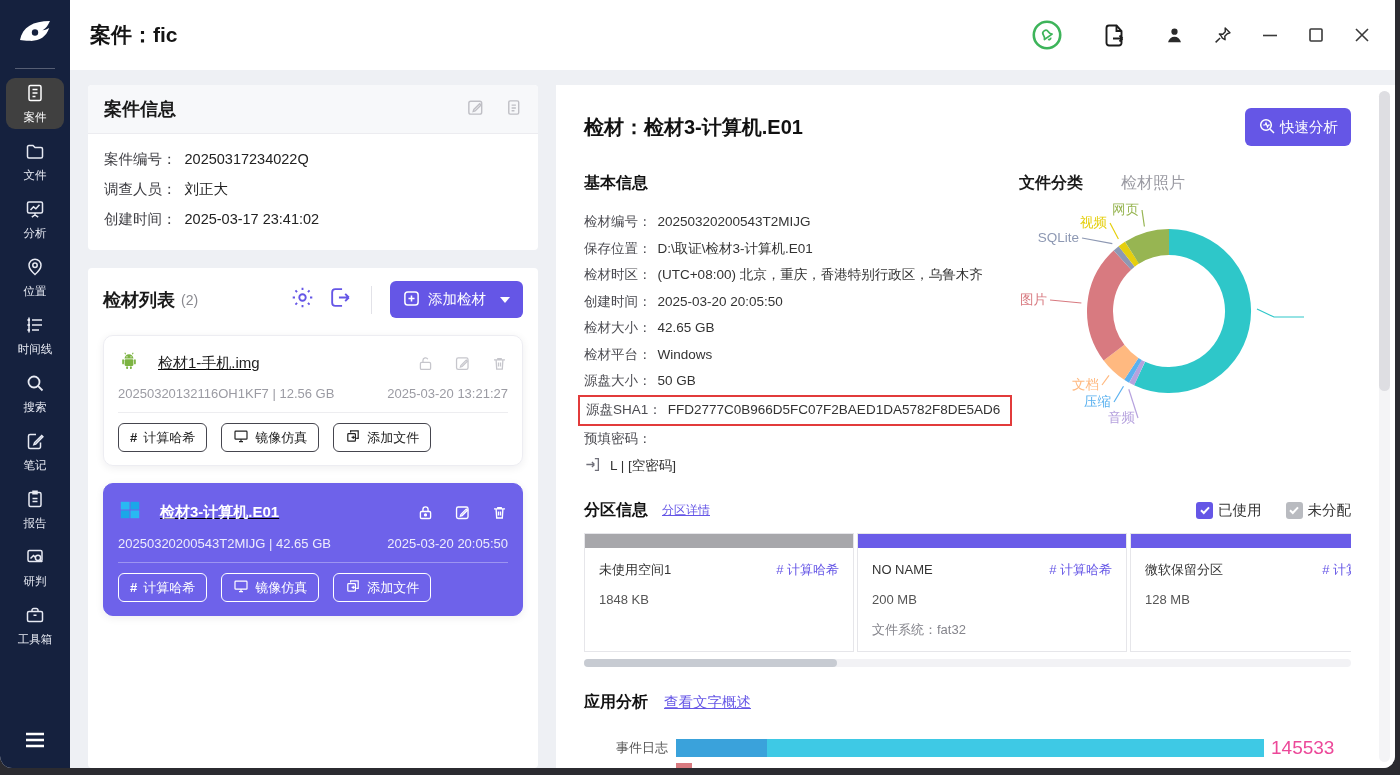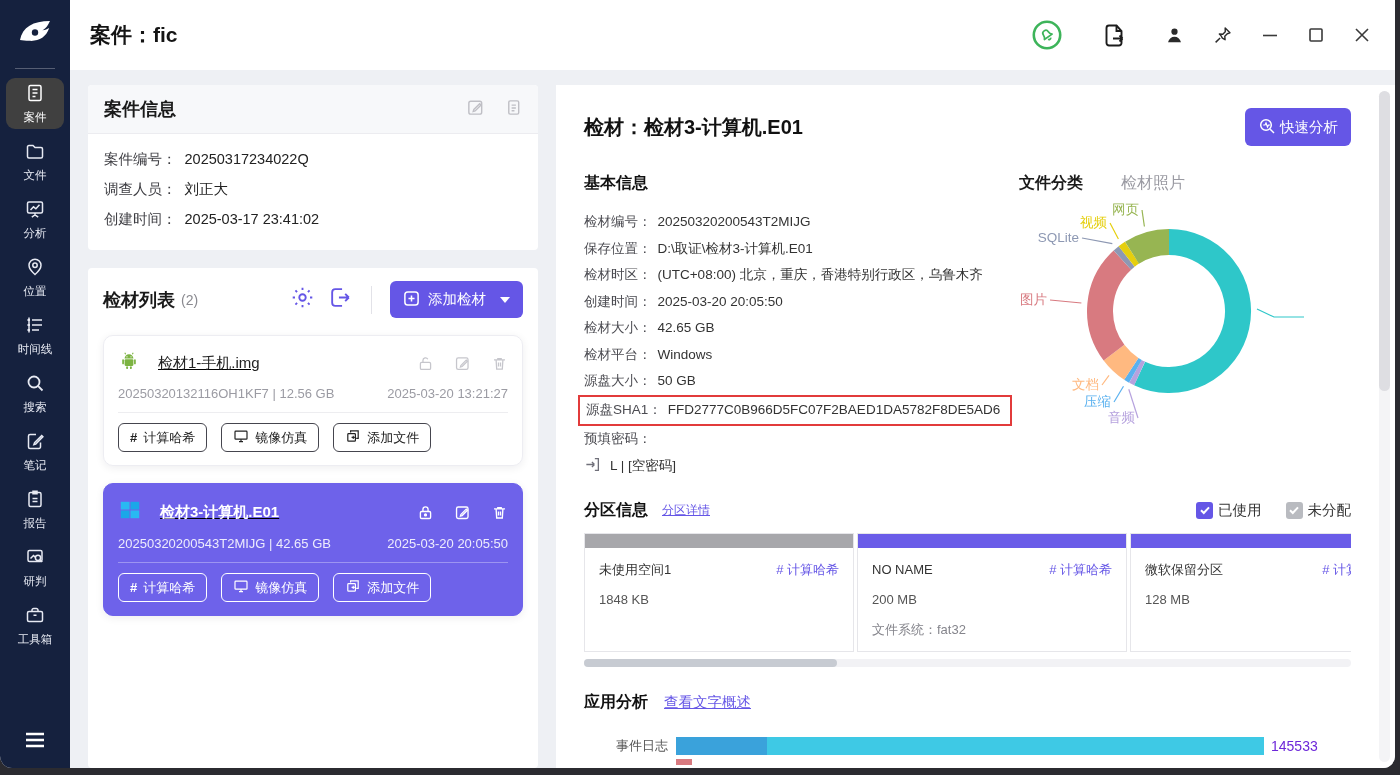--- a/index.html
+++ b/index.html
@@ -107,21 +107,21 @@
   .pcard-size { font-size: 13px; color: #555; margin-top: 13px; }
   .pcard-fs { font-size: 13px; color: #85858c; margin-top: 14px; min-height: 15px; white-space: nowrap; }
   .hscroll { height: 8px; background: #F2F2F5; border-radius: 4px; margin-top: 7px; position: relative; }
   .hthumb { position: absolute; left: 0; top: 0; height: 8px; width: 253px; background: #C7CBD2; border-radius: 4px; cursor: pointer; }
   
   .app-header { display: flex; align-items: baseline; gap: 16px; margin-top: 25px; }
   .bar-row { display: flex; align-items: center; margin-top: 24px; }
   .bar-label { width: 84px; text-align: right; font-size: 13px; color: #555; flex-shrink: 0; white-space: nowrap; }
   .bar-track { width: 588px; height: 18px; display: flex; margin-left: 8px; }
   .bar-seg { height: 100%; }
-  .bar-value { font-size: 14px; color: #6d28d9; margin-left: 7px; }
+  .bar-value { font-size: 19px; color: #ec4899; margin-left: 7px; }
   .bar-next { height: 6px; width: 16px; background: #D87A80; margin: 4px 0 0 92px; }
   
   .vscroll { position: absolute; top: 6px; right: 5px; width: 11px; height: calc(100% - 12px); background: #F4F4F6; border-radius: 6px; }
   .vthumb { position: absolute; top: 0; left: 0; width: 11px; height: 300px; background: #DEDEE2; border-radius: 6px; cursor: pointer; }
 </style>
 </head>
 <body>
 
 <div class="window">
 

